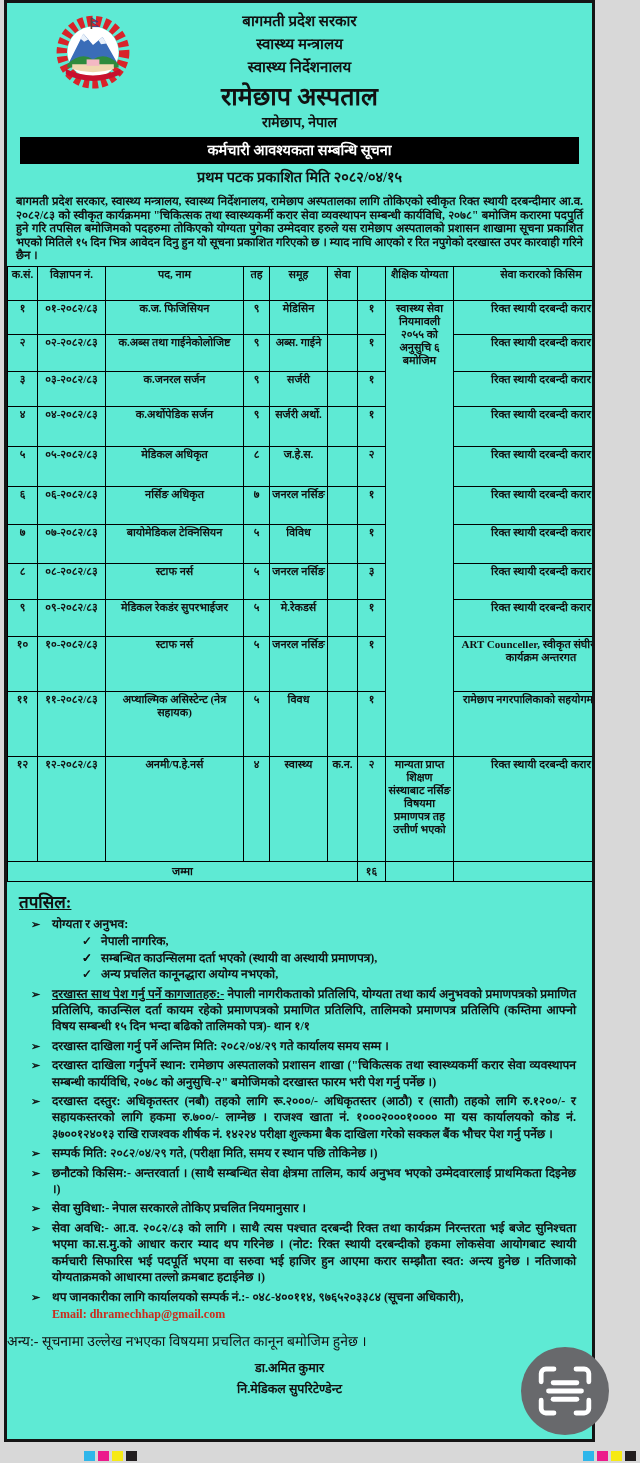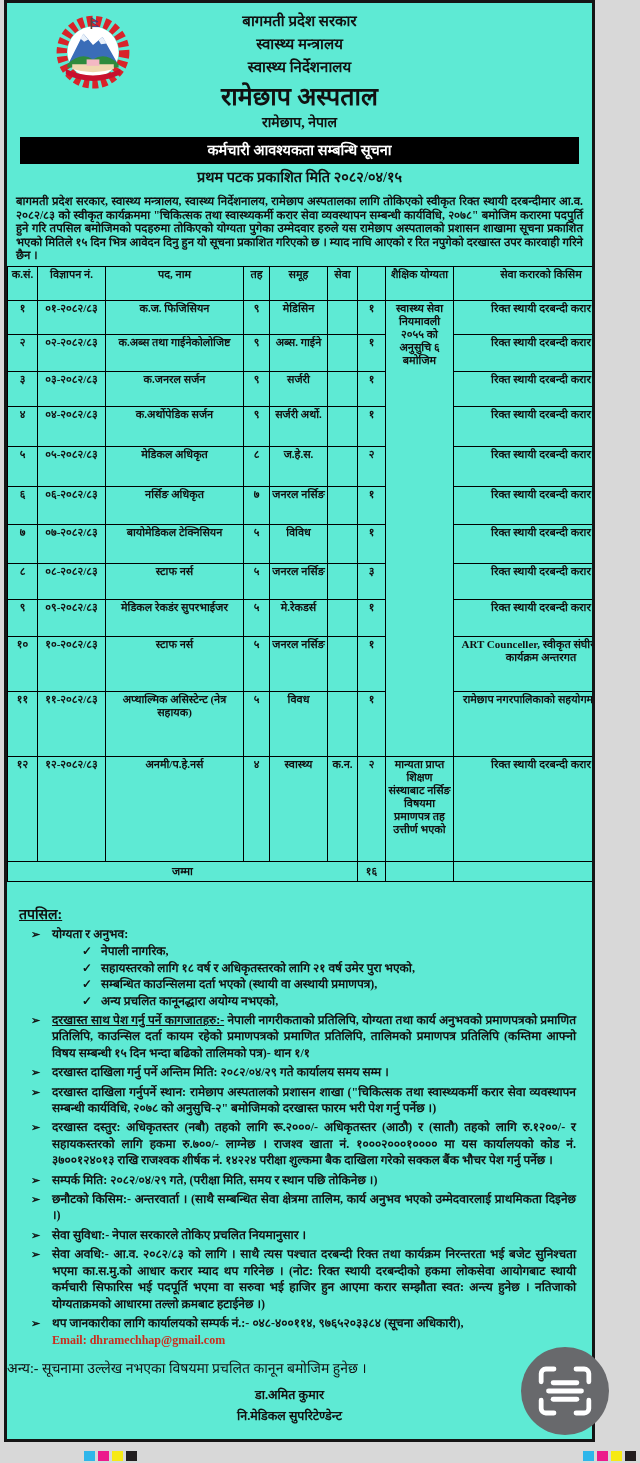--- a/index.html
+++ b/index.html
@@ -31,21 +31,21 @@
             font-size:11px;font-weight:bold;table-layout:fixed;}
   table.vac th,table.vac td{border:1px solid #000;padding:1px 2px;
             text-align:center;vertical-align:top;line-height:13px;
             overflow:hidden;box-sizing:border-box;}
   table.vac th{vertical-align:top;}
   th.qual-h{text-align:left;}
   td.qual-merged{vertical-align:top;padding-top:48px;}
   td.sn{vertical-align:top;}
   tr.total-row td{height:20px;line-height:16px;}
   
-  .tapsil-head{margin:22px 0 0 12px;font-size:14px;font-weight:bold;
+  .tapsil-head{margin:8px 0 0 12px;font-size:17px;font-weight:bold;
                text-decoration:underline;}
   ul.tapsil{list-style:none;margin:3px 16px 0 24px;padding:0;font-size:12px;
             font-weight:bold;line-height:16.4px;text-align:justify;}
   ul.tapsil>li{position:relative;padding-left:21px;margin-top:3px;}
   .arrow{position:absolute;left:0;top:0;font-size:11px;}
   .lead-u{text-decoration:underline;}
   ul.checks{list-style:none;margin:1px 0 0 30px;padding:0;}
   ul.checks>li{position:relative;padding-left:19px;}
   .check{position:absolute;left:0;top:0;}
   .email-line{margin-top:1px;text-align:left;}
@@ -246,21 +246,21 @@
           <td></td>
           <td></td>
         </tr>
       </tbody>
   </table>
 
   <div class="tapsil-head">तपसिल:</div>
   <ul class="tapsil">
       <li><span class="arrow">➢</span><span>योग्यता र अनुभव:</span><ul class="checks">
           <li><span class="check">✓</span><span>नेपाली नागरिक,</span></li>
-          <li><span class="check">✓</span><span>सहायस्तरको लागि १८ वर्ष र अधिकृतस्तरको लागि २१ वर्ष उमेर पुरा भएको,</span></li>
+          <li><span class="check">✓</span></li>
           <li><span class="check">✓</span><span>सम्बन्धित काउन्सिलमा दर्ता भएको (स्थायी वा अस्थायी प्रमाणपत्र),</span></li>
           <li><span class="check">✓</span><span>अन्य प्रचलित कानूनद्धारा अयोग्य नभएको,</span></li>
         </ul></li>
       <li><span class="arrow">➢</span><span class="lead-u">दरखास्त साथ पेश गर्नु पर्ने कागजातहरु:-</span><span> नेपाली नागरीकताको प्रतिलिपि, योग्यता तथा कार्य अनुभवको प्रमाणपत्रको प्रमाणित प्रतिलिपि, काउन्सिल दर्ता कायम रहेको प्रमाणपत्रको प्रमाणित प्रतिलिपि, तालिमको प्रमाणपत्र प्रतिलिपि (कम्तिमा आफ्नो विषय सम्बन्धी १५ दिन भन्दा बढिको तालिमको पत्र)- थान १/१</span></li>
       <li><span class="arrow">➢</span><span>दरखास्त दाखिला गर्नु पर्ने अन्तिम मिति:</span><span> २०८२/०४/२९ गते कार्यालय समय सम्म ।</span></li>
       <li><span class="arrow">➢</span><span>दरखास्त दाखिला गर्नुपर्ने स्थान:</span><span> रामेछाप अस्पतालको प्रशासन शाखा ("चिकित्सक तथा स्वास्थ्यकर्मी करार सेवा व्यवस्थापन सम्बन्धी कार्यविधि, २०७८ को अनुसुचि-२" बमोजिमको दरखास्त फारम भरी पेश गर्नु पर्नेछ ।)</span></li>
       <li><span class="arrow">➢</span><span>दरखास्त दस्तुर:</span><span> अधिकृतस्तर (नबौ) तहको लागि रू.२०००/- अधिकृतस्तर (आठौ) र (सातौ) तहको लागि रु.१२००/- र सहायकस्तरको लागि हकमा रु.७००/- लाग्नेछ । राजश्व खाता नं. १०००२०००१०००० मा यस कार्यालयको कोड नं. ३७००१२४०१३ राखि राजश्वक शीर्षक नं. १४२२४ परीक्षा शुल्कमा बैक दाखिला गरेको सक्कल बैंक भौचर पेश गर्नु पर्नेछ ।</span></li>
       <li><span class="arrow">➢</span><span>सम्पर्क मिति:</span><span> २०८२/०४/२९ गते, (परीक्षा मिति, समय र स्थान पछि तोकिनेछ ।)</span></li>
       <li><span class="arrow">➢</span><span>छनौटको किसिम:-</span><span> अन्तरवार्ता । (साथै सम्बन्धित सेवा क्षेत्रमा तालिम, कार्य अनुभव भएको उम्मेदवारलाई प्राथमिकता दिइनेछ ।)</span></li>
       <li><span class="arrow">➢</span><span>सेवा सुविधा:-</span><span> नेपाल सरकारले तोकिए प्रचलित नियमानुसार ।</span></li>

